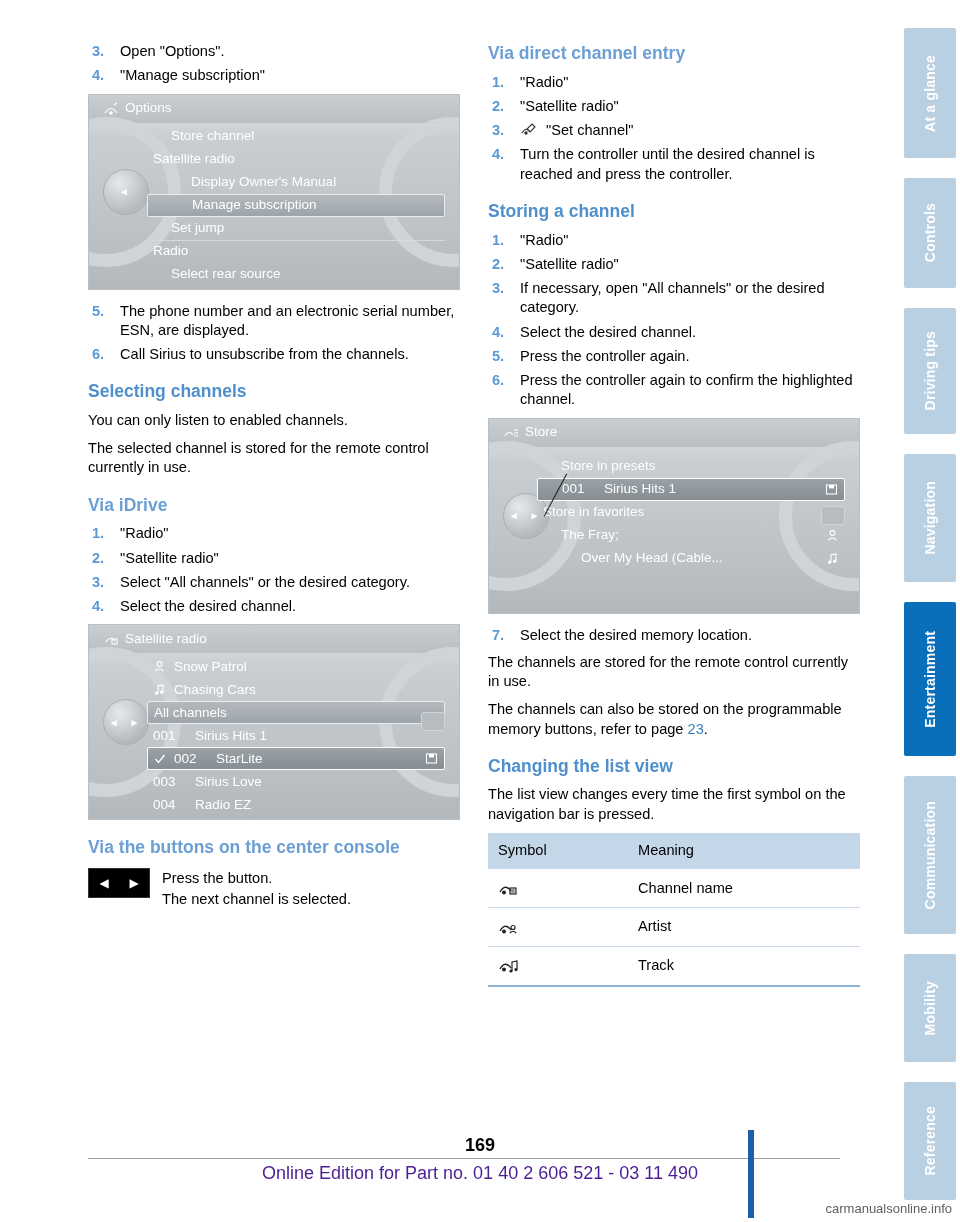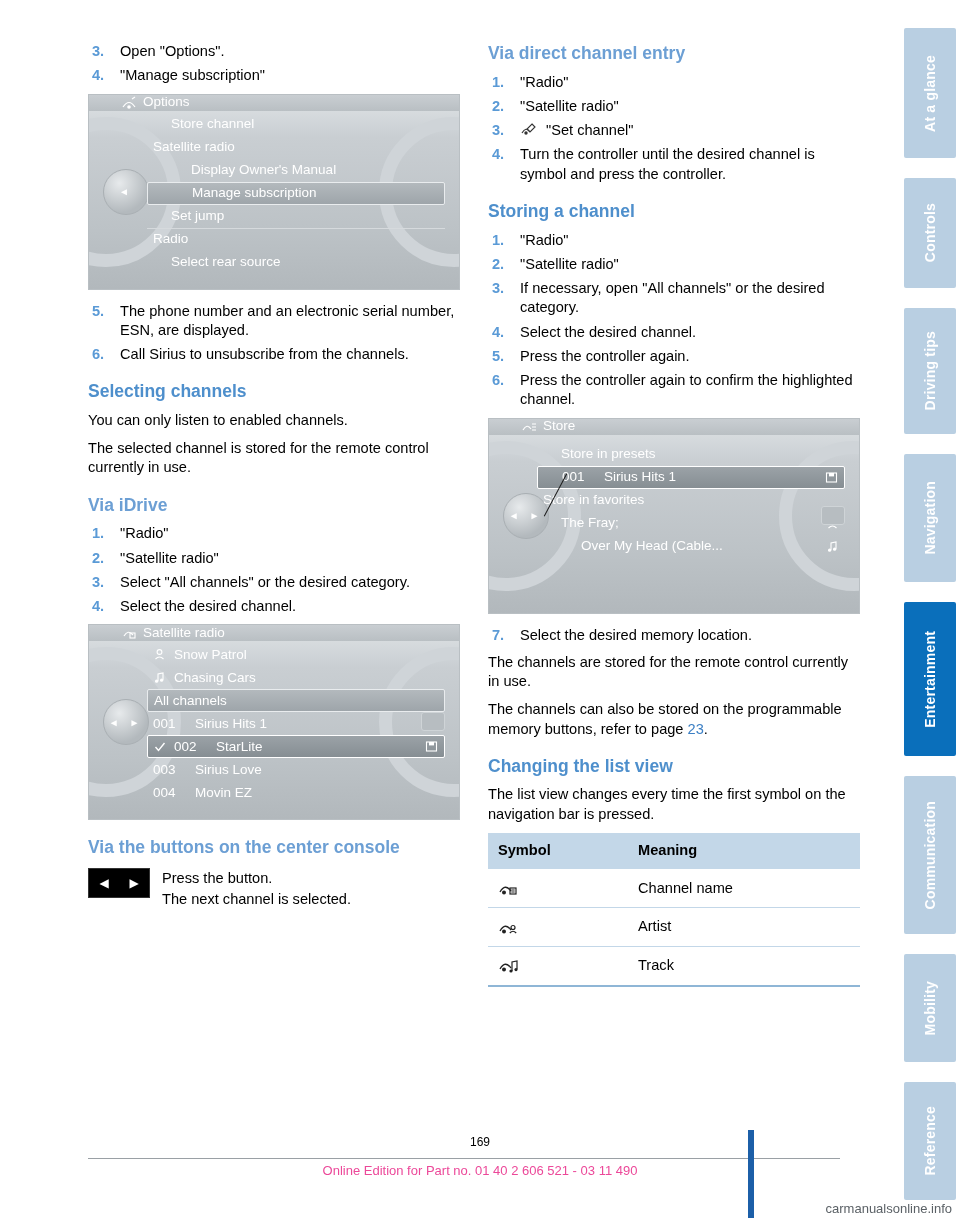--- a/index.html
+++ b/index.html
@@ -95,25 +95,25 @@
     position: relative;
     width: 372px;
     background: linear-gradient(180deg,#dfe3e6 0%,#c9ced2 22%,#bcc2c6 70%,#b2b8bc 100%);
     border: 1px solid #b9bfc3;
     margin: 6px 0 12px 0;
     overflow: hidden;
     color: #ffffff;
     font-size: 13.5px;
   }
   .idrive .title-bar {
-    height: 16px;
+    height: 28px;
     display: flex;
     align-items: center;
     gap: 6px;
-    padding-left: 32px;
+    padding-left: 14px;
     color: #ffffff;
     font-size: 13.5px;
     background: linear-gradient(180deg,#c9ced2 0%,#b9bfc3 100%);
   }
   .idrive .ring-left {
     position: absolute;
     left: -58px; top: 50%;
     width: 150px; height: 150px;
     margin-top: -75px;
     border-radius: 50%;
@@ -208,47 +208,47 @@
   
   table.symtab {
     width: 372px;
     border-collapse: collapse;
     margin-top: 8px;
     font-size: 14.6px;
   }
   table.symtab th {
     background: #c3d7e8;
     text-align: left;
-    font-weight: bold;
+    font-weight: normal;
     padding: 8px 10px;
     border-bottom: 1px solid #ffffff;
   }
   table.symtab td {
     padding: 9px 10px;
     border-bottom: 1px solid #c3d7e8;
     vertical-align: middle;
   }
   table.symtab td.sym { width: 140px; }
   table.symtab tr.last td { border-bottom: 2px solid #8fb6d6; }
 
   .pagenum {
     position: absolute;
     left: 0; right: 0;
     top: 1135px;
     text-align: center;
-    font-size: 12px;
-    font-weight: normal;
+    font-size: 18px;
+    font-weight: bold;
   }
   .footer {
     position: absolute;
     left: 0; right: 0;
     top: 1163px;
     text-align: center;
-    font-size: 13px;
-    color: #ec4899;
+    font-size: 18px;
+    color: #4c1d95;
   }
   .footer-rule {
     position: absolute;
     left: 88px; right: 120px;
     top: 1158px;
     height: 1px;
     background: #9aa0a5;
   }
   .spine {
     position: absolute;
@@ -439,21 +439,21 @@
                 <rect x="4" y="2" width="5" height="3.4" fill="#fff"></rect>
               </svg>
           </span>
         </div>
         <div class="row">
           <span class="numcol">003</span>
           <span class="lbl">Sirius Love</span>
         </div>
         <div class="row">
           <span class="numcol">004</span>
-          <span class="lbl">Movin EZ</span>
+          <span class="lbl">Radio EZ</span>
         </div>
       </div>
     </div>
 
     <h2 class="head">Via the buttons on the center console</h2>
     <div class="btn-row">
       <div class="consolebtn">
         <span>◀</span>
         <span>▶</span>
       </div>
@@ -482,21 +482,21 @@
           <svg width="17" height="15" viewBox="0 0 17 15">
             <path d="M2 11 Q6 4 10 10" stroke="#333" stroke-width="1.2" fill="none"></path>
             <circle cx="6" cy="11" r="1.7" fill="#333"></circle>
             <path d="M12 2 l3 3 -5 5 -3 -3 z" fill="none" stroke="#333" stroke-width="1.1"></path>
           </svg>
         </span>
         <span>"Set channel"</span>
       </li>
       <li>
         <span class="num">4.</span>
-        <span>Turn the controller until the desired channel is symbol and press the controller.</span>
+        <span>Turn the controller until the desired channel is reached and press the controller.</span>
       </li>
     </ol>
 
     <h2 class="head blue-strong">Storing a channel</h2>
     <ol class="steps">
       <li>
         <span class="num">1.</span>
         <span>"Radio"</span>
       </li>
       <li>

